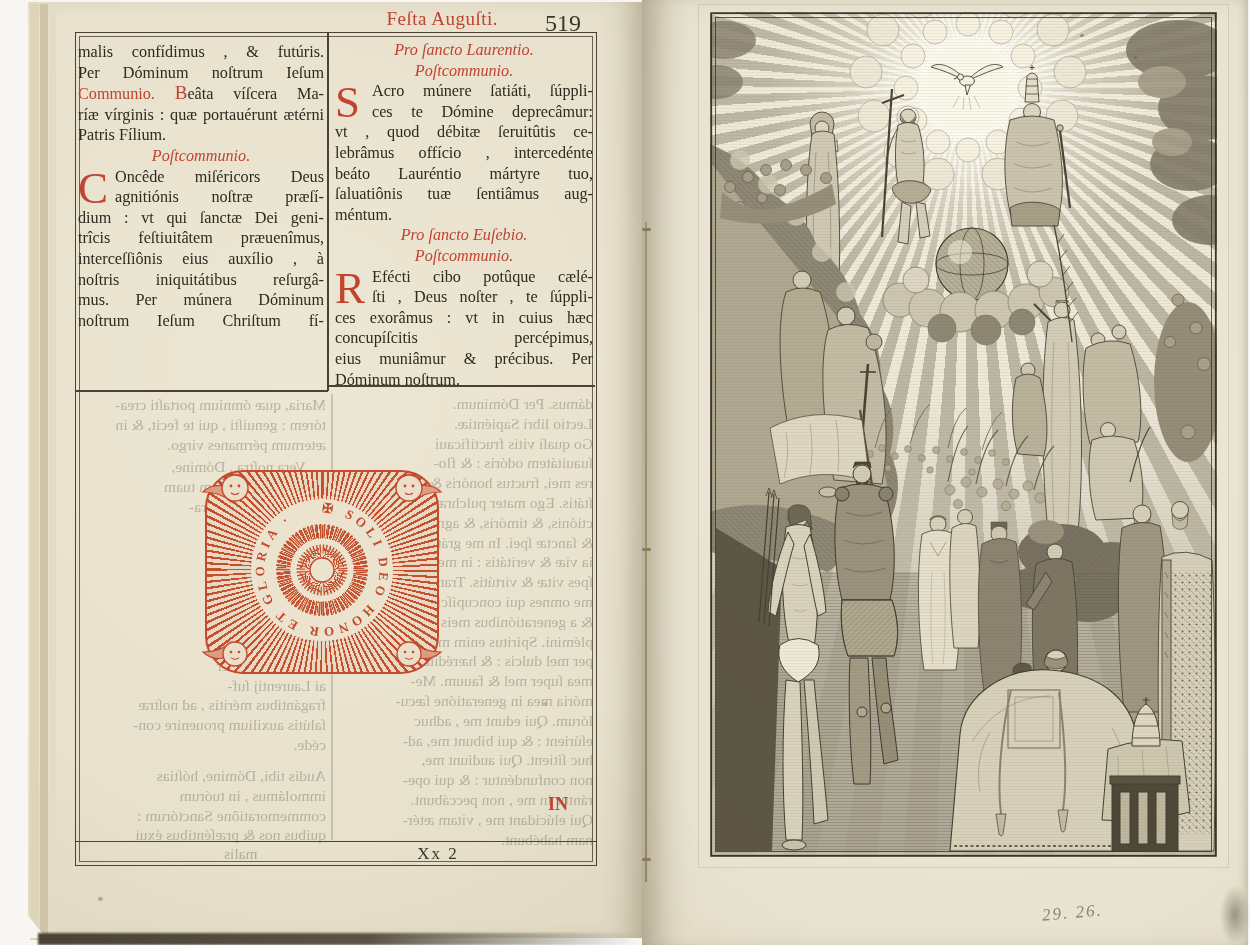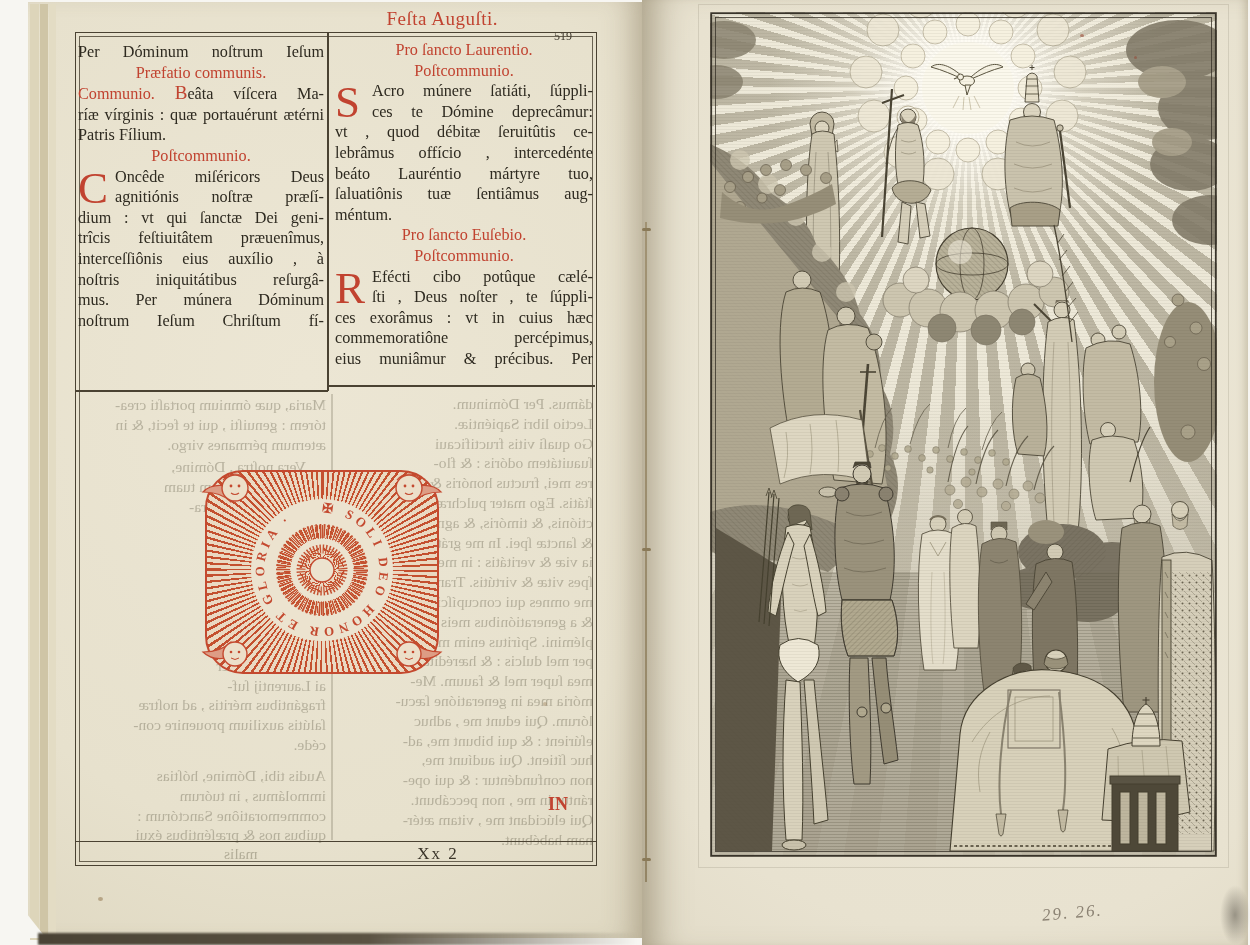--- a/index.html
+++ b/index.html
@@ -34,38 +34,38 @@
 
   
   .stitch-line { position:absolute; left:3px; top:222px; width:2px; height:660px;
     background:linear-gradient(#9a8a68, #8a7a58); opacity:.8; }
   .stitch { position:absolute; left:0px; width:9px; height:3px; background:#8a7a58; border-radius:2px; }
 
   
   .hdr-title { position:absolute; left:150px; top:6px; width:320px; text-align:right;
     font-size:19px; letter-spacing:.5px; color:var(--red); }
   .hdr-folio { position:absolute; left:505px; top:8px; width:60px; text-align:center;
-    font-size:12px; color:#3b352a;margin-top:19px; }
+    font-size:24px; color:#3b352a; }
 
   .frame { position:absolute; left:47px; top:30px; width:522px; height:834px;
     border:1.5px solid #4a4232; }
   .frame-inner { position:absolute; inset:3px; border:1px solid rgba(74,66,50,.8); }
   .col-divider { position:absolute; left:299px; top:31px; width:2px; height:358px; background:#4a4232; }
   .rule-left  { position:absolute; left:48px; top:388px; width:252px; height:1.6px; background:#4a4232; }
   .rule-right { position:absolute; left:301px; top:383px; width:266px; height:1.6px; background:#4a4232; }
   .rule-footer{ position:absolute; left:48px; top:839px; width:520px; height:1.4px; background:#4a4232; }
 
   
   .ghost-divider { position:absolute; left:303px; top:392px; width:1.5px; height:446px; background:rgba(110,104,84,.28); }
 
   .colL { position:absolute; left:50px;  top:40px; width:246px; }
   .colR { position:absolute; left:307px; top:38px; width:258px; }
   .pg-line { font-size:16.2px; line-height:20.6px; color:#2e2a20; white-space:nowrap; }
   .pg-line.j { white-space:normal; text-align:justify; text-align-last:justify; }
-  .pg-line.h { color:var(--red); text-align:right; text-align-last:center; white-space:normal; }
+  .pg-line.h { color:var(--red); text-align:right; text-align-last:center; white-space:normal;font-style:italic; }
   .red { color:var(--red);margin-top:47px; }
   .cap-red { color:var(--red); font-size:19px; }
 
   .dc-block { position:relative; padding-left:37px; }
   .dc-block .dc { position:absolute; left:0; top:1px; font-size:45px; line-height:40px; color:var(--red); }
 
   .foot-sig { position:absolute; left:350px; top:842px; width:120px; text-align:center;
     font-size:17px; letter-spacing:2px; color:#3b352a; }
   .foot-catch { position:absolute; left:500px; top:792px; width:60px; text-align:center;
     font-size:18px; font-weight:bold; color:var(--red); }
@@ -171,22 +171,22 @@
         <div class="pg-line">huc ſítient. Qui audíunt me,</div>
         <div class="pg-line">non confundéntur : &amp; qui ope-</div>
         <div class="pg-line">rántur in me , non peccábunt.</div>
         <div class="pg-line">Qui elúcidant me , vitam ætér-</div>
         <div class="pg-line">nam habébunt.</div>
       </div>
     <div class="bleed-foot">malis</div>
 
     <div class="colL">
       <div>
+          <div class="pg-line j">malis confídimus , &amp; futúris.</div>
           <div class="pg-line j">Per Dóminum noſtrum Ieſum</div>
-          <div class="pg-line h">Præfatio communis.</div>
         </div>
       <div class="pg-line j">
         <span class="red">Communio.</span>
         <span class="cap-red">B</span><span>eâta víſcera Ma-</span>
       </div>
       <div>
           <div class="pg-line j">ríæ vírginis : quæ portauérunt ætérni</div>
           <div class="pg-line">Patris Fílium.</div>
           <div class="pg-line h">Poſtcommunio.</div>
         </div>
@@ -226,22 +226,23 @@
           <div class="pg-line h">Pro ſancto Euſebio.</div>
           <div class="pg-line h">Poſtcommunio.</div>
         </div>
       <div class="dc-block">
         <span class="dc">R</span>
         <div class="pg-line j">Efécti cibo potûque cælé-</div>
         <div class="pg-line j">ſti , Deus noſter , te ſúppli-</div>
       </div>
       <div>
           <div class="pg-line j">ces exorâmus : vt in cuius hæc</div>
-          <div class="pg-line j">commemoratiône percépimus,</div>
+          <div class="pg-line j">concupíſcitis percépimus,</div>
           <div class="pg-line j">eius muniâmur &amp; précibus. Per</div>
+          <div class="pg-line">Dóminum noſtrum.</div>
         </div>
     </div>
 
     <div class="rule-left"></div>
     <div class="rule-right"></div>
     <div class="rule-footer"></div>
     <div class="foot-sig">Xx 2</div>
     <div class="foot-catch">IN</div>
 
     <div class="ornament">

